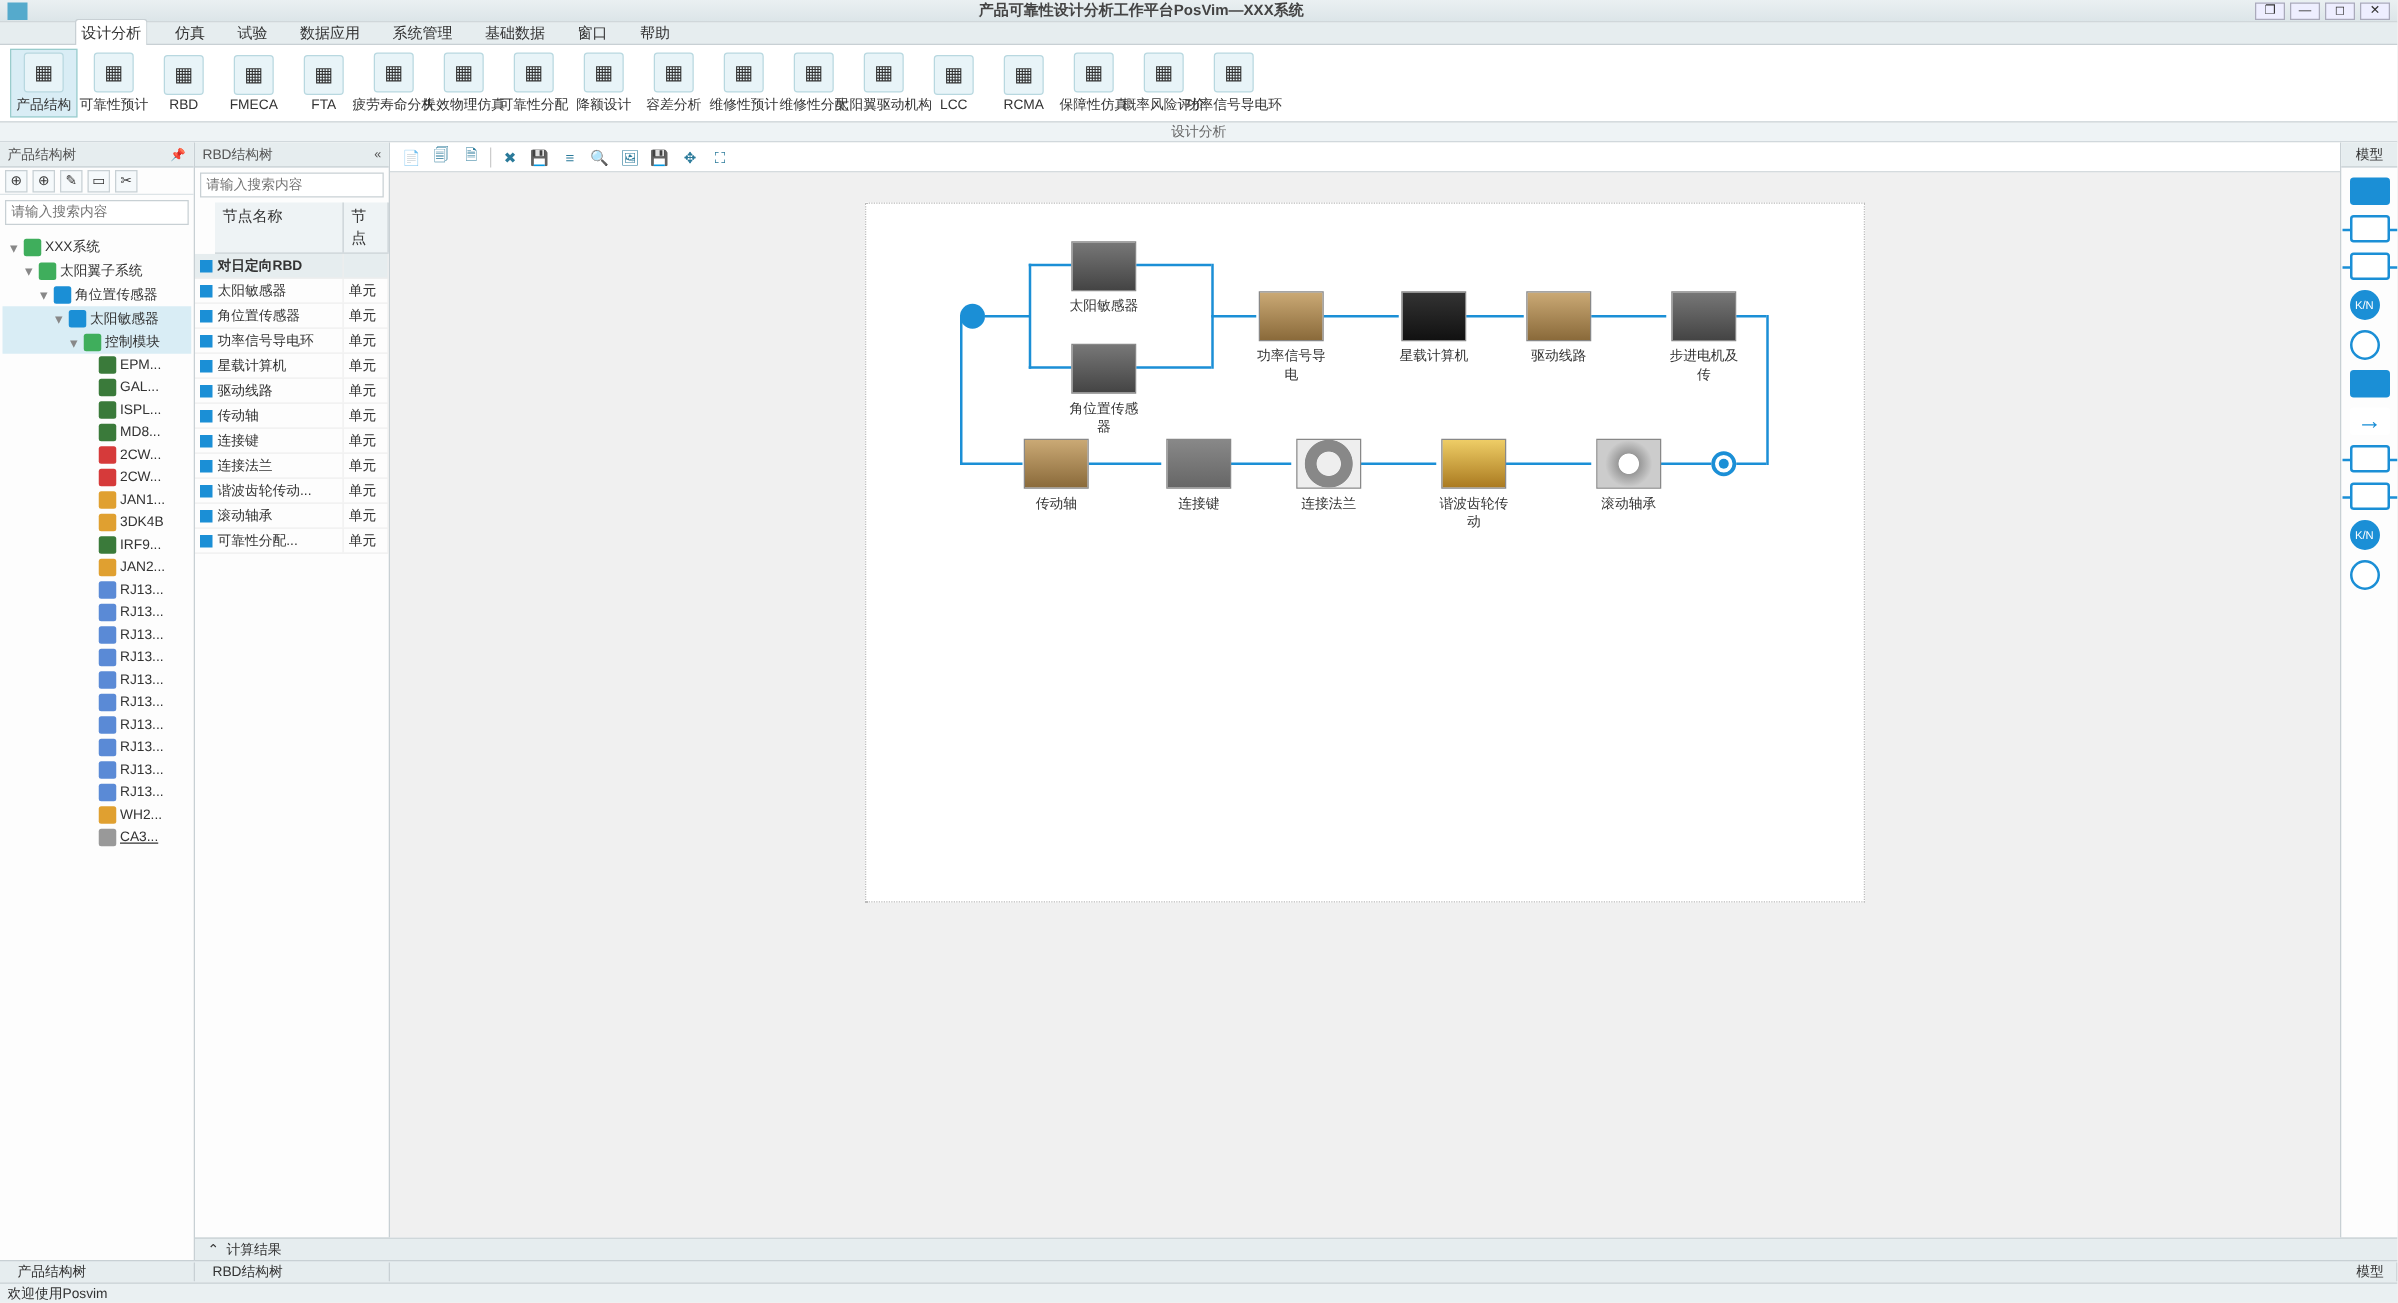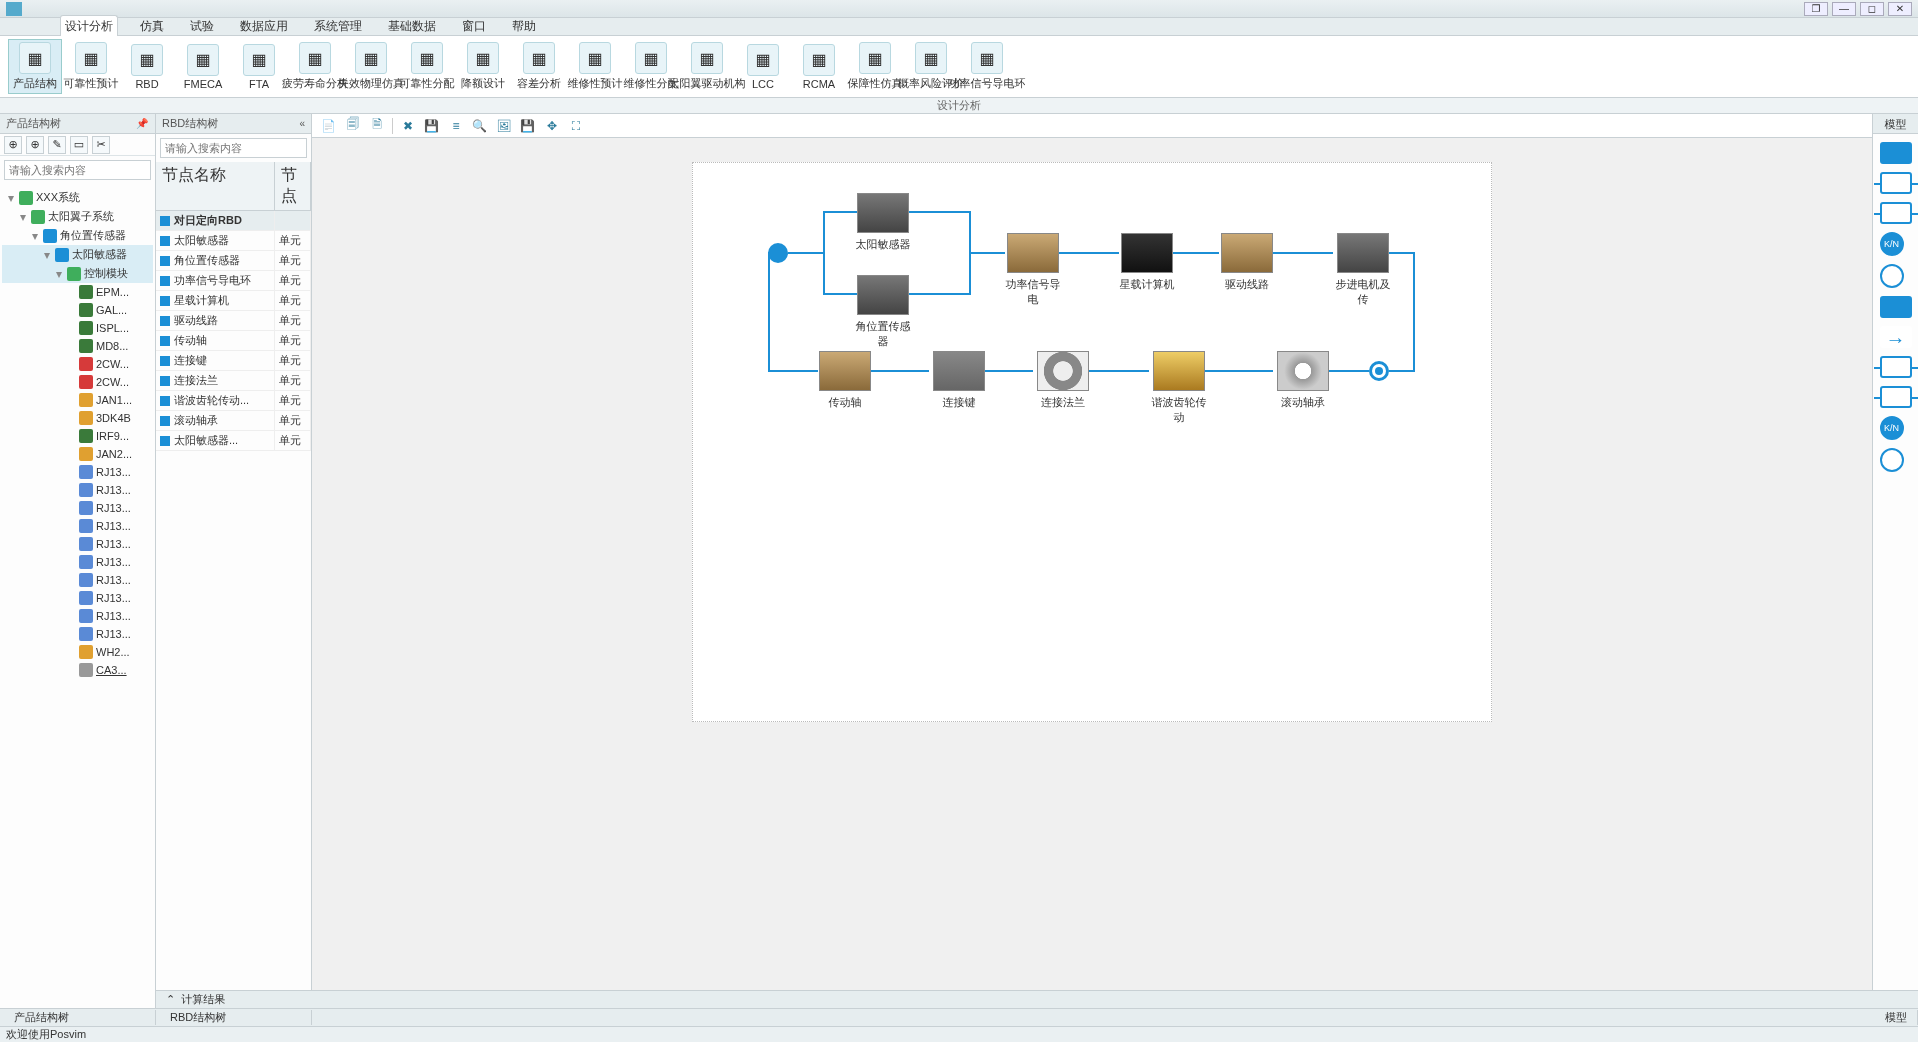--- a/index.html
+++ b/index.html
@@ -66,33 +66,34 @@
 .rightpalette .pitem { width:32px; height:22px; margin:8px 1px; border:2px solid #1b8fd6; border-radius:3px; cursor:pointer; position:relative; display:flex; align-items:center; justify-content:center; font-size:9px; color:#fff; background:#fff;}
 .rightpalette .pitem.solid { background:#1b8fd6;}
 .rightpalette .pitem.circle { border-radius:50%; width:24px; height:24px;}
 .rightpalette .pitem.arrow { border:none;}
 .rightpalette .pitem.arrow::after { content:"→"; color:#1b8fd6; font-size:20px;}
 .rightpalette .pitem.stripe::before,.rightpalette .pitem.stripe::after { content:""; position:absolute; width:6px; height:2px; background:#1b8fd6;}
 .rightpalette .pitem.stripe::before{left:-8px; top:9px;} .rightpalette .pitem.stripe::after{right:-8px; top:9px;}
 .bottomtabs { height:18px; background:#e6edef; display:flex; align-items:center; border-top:1px solid #c8d0d4;}
 .bottomtabs .btab { padding:0 10px; font-size:11px; display:flex; align-items:center; gap:4px; border-right:1px solid #c8d0d4; cursor:pointer;}
 .statusbar { height:16px; background:#eaf0f2; border-top:1px solid #c8d0d4; font-size:11px; padding:0 6px; display:flex; align-items:center;}
-.tablehdr { display:flex; background:#eef3f5; border-bottom:1px solid #c8d0d4; font-size:16px;}
+.tablehdr { display:flex; background:#eef3f5; border-bottom:1px solid #c8d0d4; font-size:12px;margin-left:16px;}
 .tablehdr .col { padding:3px 6px; border-right:1px solid #c8d0d4;}
 .tablerow { display:flex; border-bottom:1px solid #eee; font-size:11px; cursor:pointer;}
 .tablerow .cell { padding:2px 4px; border-right:1px solid #eee; overflow:hidden; white-space:nowrap;}
 .tablerow .ico { width:10px; height:10px; background:#1b8fd6; display:inline-block; margin-right:4px; vertical-align:middle;}
 .tablerow.hdr { background:#e6edef; font-weight:bold;}
 .resultstab { height:18px; background:#e6edef; border-top:1px solid #c8d0d4; display:flex; align-items:center; padding:0 10px; font-size:11px; gap:6px;}
 </style>
 </head>
 <body>
 
 <div class="titlebar">
   <span style="width:16px;height:14px;background:#5ac;"></span>
+  <span class="title">产品可靠性设计分析工作平台PosVim—XXX系统</span>
   <div class="wincontrols">
     <span>❐</span>
     <span>—</span>
     <span>◻</span>
     <span>✕</span>
   </div>
 </div>
 
 <div class="menubar" id="menubar">
     <span class="tab active">设计分析</span>
@@ -391,21 +392,21 @@
             </div>
             <div class="tablerow">
               <div class="cell" style="flex:1"><span class="ico"></span><span>谐波齿轮传动...</span></div>
               <div class="cell" style="width:36px">单元</div>
             </div>
             <div class="tablerow">
               <div class="cell" style="flex:1"><span class="ico"></span><span>滚动轴承</span></div>
               <div class="cell" style="width:36px">单元</div>
             </div>
             <div class="tablerow">
-              <div class="cell" style="flex:1"><span class="ico"></span><span>太阳敏感器...</span></div>
+              <div class="cell" style="flex:1"><span class="ico"></span><span>可靠性分配...</span></div>
               <div class="cell" style="width:36px">单元</div>
             </div>
           </div>
       </div>
 
       <div class="rbdcanvaswrap">
         <div class="rbdtoolbar" id="rbdtb">
             <div class="tb">📄</div>
             <div class="tb">🗐</div>
             <div class="tb">🗎</div>

